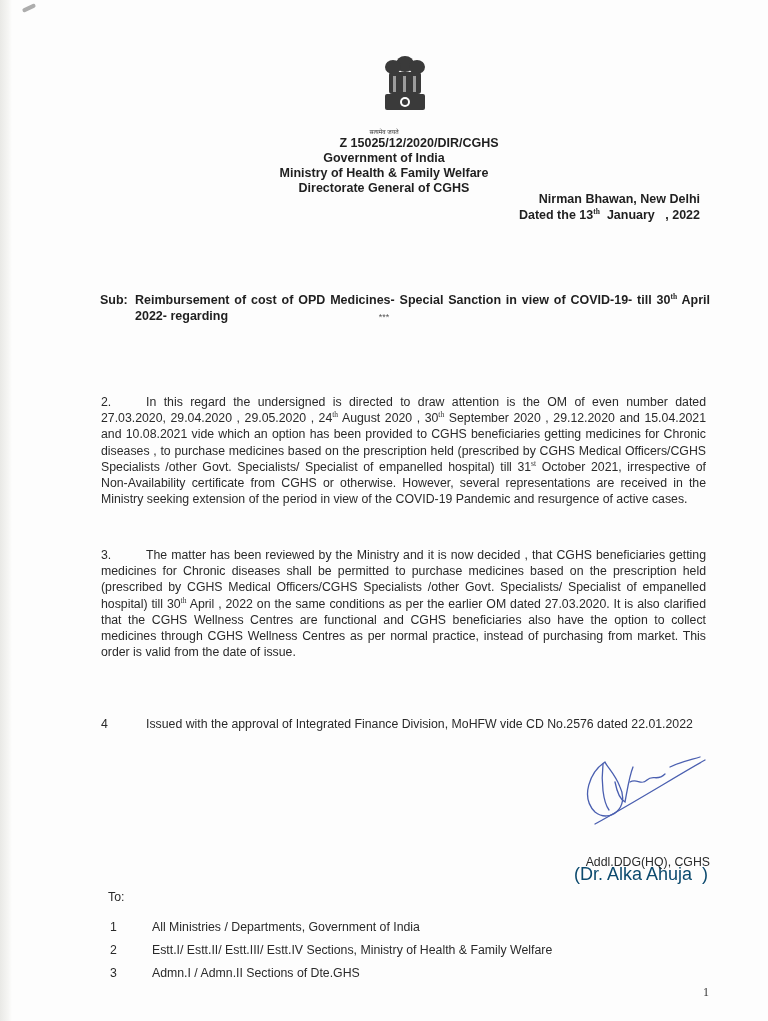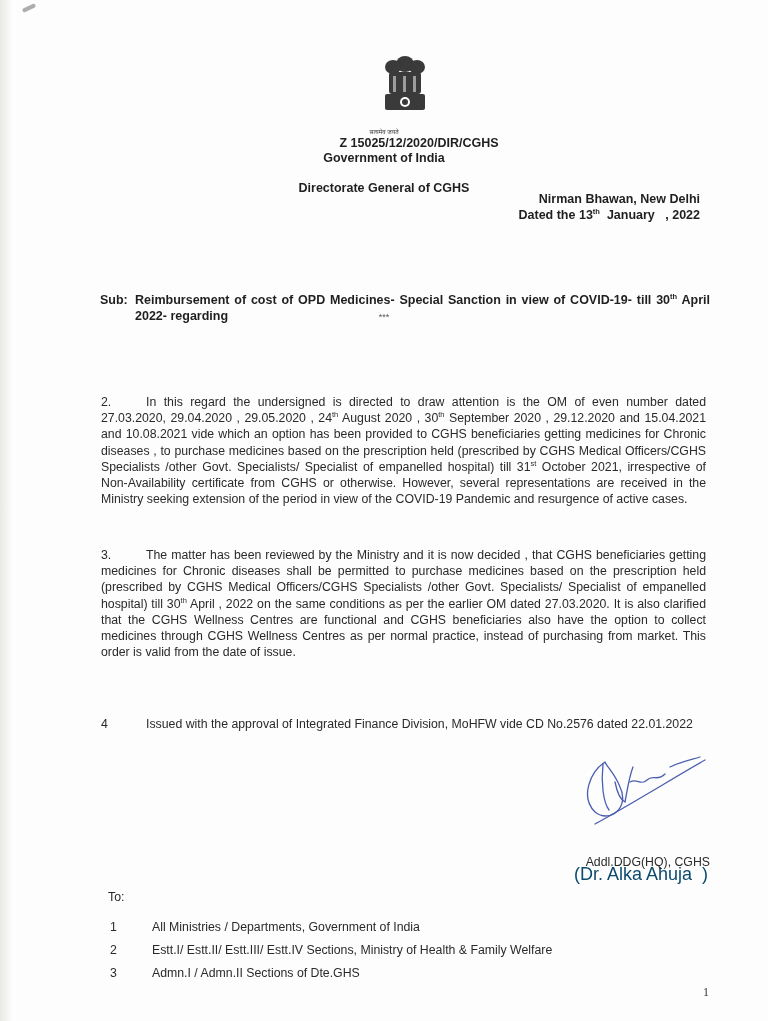--- a/index.html
+++ b/index.html
@@ -10,21 +10,21 @@
     color: #262626;
     position: relative;
   }
   .page { position: absolute; left: 0; top: 0; width: 768px; height: 1021px; }
   .leftedge { position: absolute; left: 0; top: 0; width: 12px; height: 1021px; background: linear-gradient(to right, #e9e9e6, #f6f6f4 70%, #fdfdfd); }
   .mark { position: absolute; left: 22px; top: 6px; width: 14px; height: 4px; background: #8a8a8a; transform: rotate(-25deg); border-radius: 2px; opacity: 0.7; }
   .emblem { position: absolute; left: 375px; top: 52px; width: 60px; height: 75px; }
   .center { position: absolute; left: 0; width: 768px; text-align: center; }
   .hdr { font-weight: bold; font-size: 12.5px; line-height: 15.5px; color: #1f1f1f; }
   .right { position: absolute; right: 68px; text-align: right; font-weight: bold; font-size: 12.5px; line-height: 16px; color: #1f1f1f; }
-  sup { font-size: 7.5px; line-height: 0; vertical-align: super; }
+  sup { font-size: 7.5px; line-height: 0; vertical-align: super; font-family: Liberation Serif, serif; }
   .om { position: absolute; left: 0; width: 768px; top: 236px; text-align: center; font-weight: bold; font-size: 12.5px; text-decoration: underline; color: #1f1f1f; }
   .sub { position: absolute; left: 100px; width: 610px; top: 264px; font-weight: bold; font-size: 12.5px; line-height: 16px; color: #1f1f1f; margin-top: 28px; }
   .sub .label { position: absolute; left: 0; top: 0; }
   .sub .text { margin-left: 35px; text-align: justify; text-align-last: left; }
   .stars { position: absolute; left: 0; width: 768px; top: 312px; text-align: center; font-size: 9px; color: #555; }
   .para { position: absolute; left: 101px; width: 605px; font-size: 12.3px; line-height: 16.2px; text-align: justify; color: #2a2a2a; }
   .para .num { display: inline-block; width: 45px; }
   .indent { display: inline-block; width: 45px; }
   .sig { position: absolute; left: 575px; top: 752px; width: 140px; height: 80px; }
   .signame { position: absolute; right: 60px; top: 864px; font-size: 18px; color: #0c4a6e; }
@@ -53,20 +53,21 @@
     <circle cx="30" cy="50" r="5" fill="#fdfdfd"></circle>
     <circle cx="30" cy="50" r="3" fill="#3a3a3a"></circle>
     <rect x="18" y="24" width="3" height="16" fill="#fdfdfd" opacity="0.5"></rect>
     <rect x="28" y="24" width="3" height="16" fill="#fdfdfd" opacity="0.5"></rect>
     <rect x="38" y="24" width="3" height="16" fill="#fdfdfd" opacity="0.5"></rect>
   </svg>
   <div class="center" style="top:128px;font-size:6px;color:#333;">सत्यमेव जयते</div>
 
   <div class="center hdr" style="top:136px;padding-left:35px;">Z 15025/12/2020/DIR/CGHS</div>
   <div class="center hdr" style="top:151px;">Government of India</div>
+  <div class="center hdr" style="top:166px;">Ministry of Health &amp; Family Welfare</div>
   <div class="center hdr" style="top:181px;">Directorate General of CGHS</div>
 
   <div class="right" style="top:191px;">Nirman Bhawan, New Delhi</div>
   <div class="right" style="top:207px;white-space:pre;"><span>Dated the 13</span><sup>th</sup><span>  January   , 2022</span></div>
 
 
   <div class="sub">
     <span class="label">Sub:</span>
     <div class="text"><span>Reimbursement of cost of OPD  Medicines- Special Sanction in view of COVID-19-  till 30</span><sup>th</sup><span> April 2022- regarding</span></div>
   </div>

